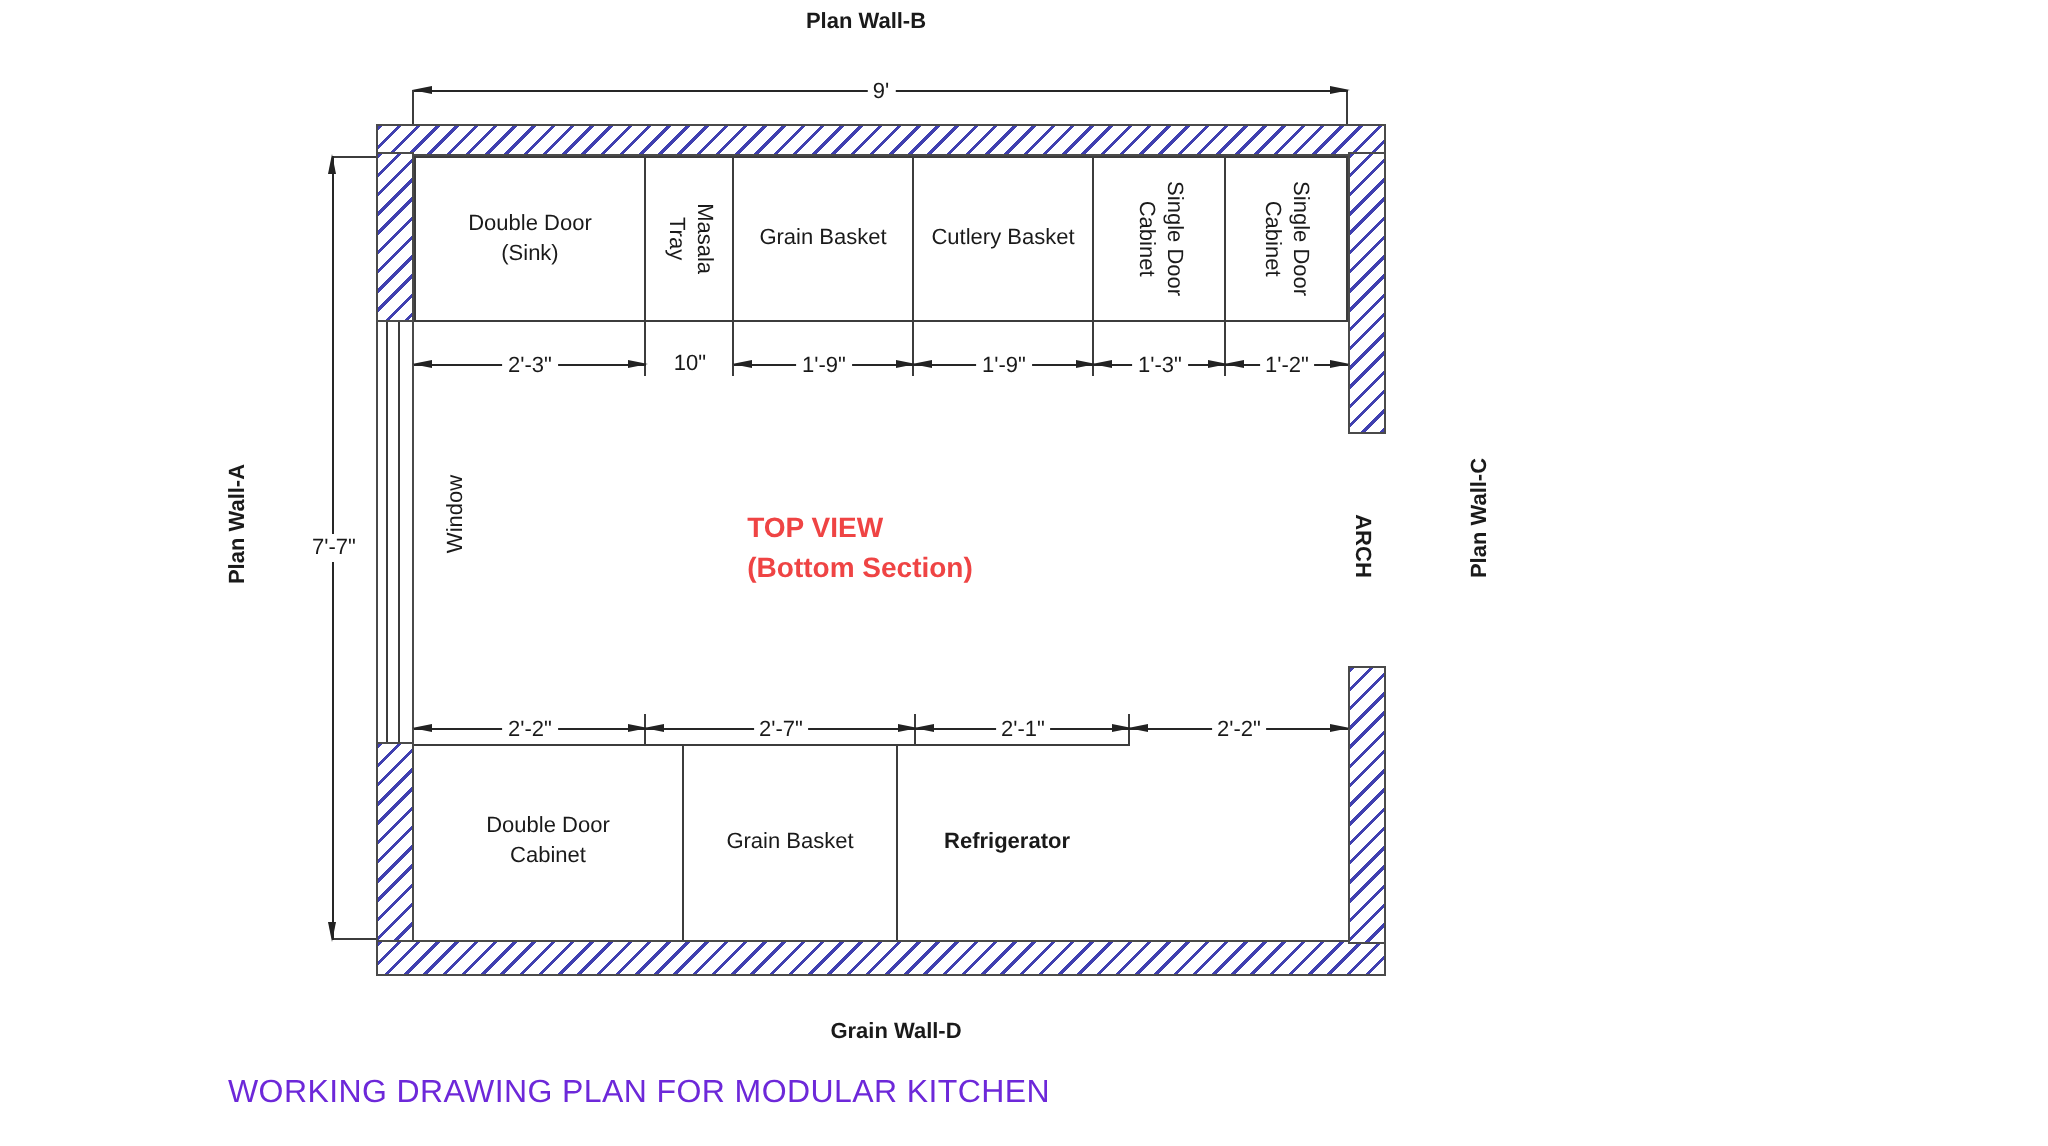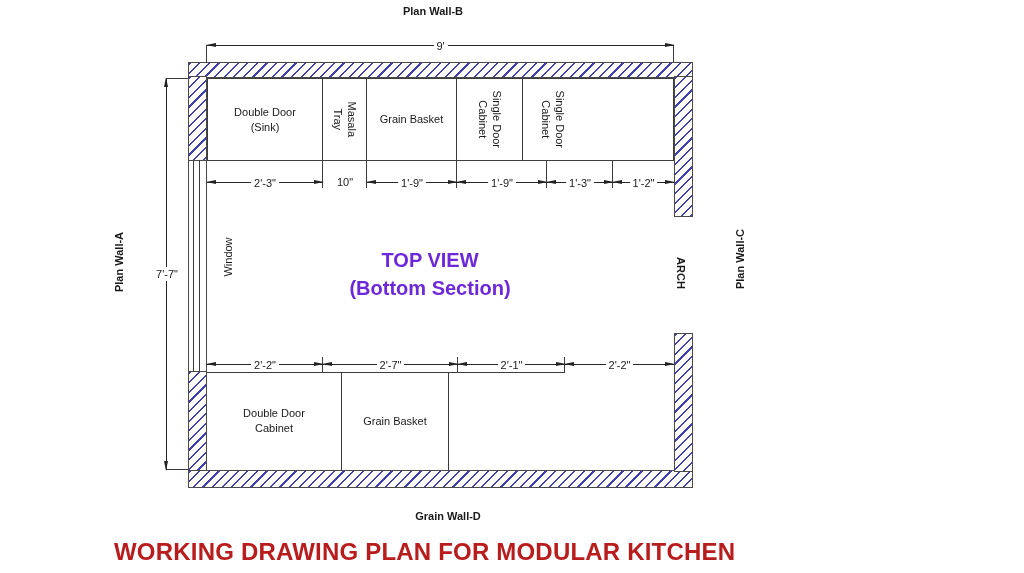--- a/index.html
+++ b/index.html
@@ -26,22 +26,22 @@
         justify-content:center;text-align:center;font-size:11px;line-height:1.35;white-space:pre-line;}
   .cell.last{border-right:none;}
   .vtext{transform:rotate(90deg);white-space:pre-line;line-height:1.3;}
   .rlab{position:absolute;font-size:11px;font-weight:bold;white-space:pre;}
   .center{transform:translate(-50%,-50%);}
   .rot-ccw{transform:translate(-50%,-50%) rotate(-90deg);}
   .rot-cw{transform:translate(-50%,-50%) rotate(90deg);}
   .window{position:absolute;box-sizing:border-box;background:#fff;border:1px solid #4a4a4a;}
   .bold{font-weight:bold;}
   #view-title{position:absolute;left:430px;top:274px;transform:translate(-50%,-50%);
-        font-size:20px;font-weight:bold;text-align:center;white-space:pre-line;line-height:1.4;color:#6d28d9;}
-  #sheet-title{position:absolute;left:114px;top:538px;font-size:24px;font-weight:bold;color:#b91c1c;letter-spacing:0.2px;}
+        font-size:14px;font-weight:bold;text-align:left;white-space:pre-line;line-height:1.4;color:#ef4444;}
+  #sheet-title{position:absolute;left:114px;top:538px;font-size:16px;font-weight:normal;color:#6d28d9;letter-spacing:0.2px;}
   #gray-strip{position:absolute;left:951px;top:0;width:73px;height:573px;background:#e4e4e4;}
   #page-edge{position:absolute;left:932px;top:385px;width:2px;height:188px;background:#8f8f8f;}
 </style>
 </head>
 <body>
 
 <div id="stage">
 
   <div class="rlab abs center" style="left:433px;top:11px;">Plan Wall-B</div>
   <div class="rlab abs rot-ccw" style="left:119px;top:262px;">Plan Wall-A</div>
@@ -77,20 +77,21 @@
   </div>
   <div class="rlab abs rot-ccw" style="left:228px;top:257px;font-weight:normal;">Window</div>
 
   <div class="rlab abs rot-cw" style="left:681px;top:273px;">ARCH</div>
 
   <div class="row" style="left:207px;top:78px;width:467px;height:83px;border:1px solid #3c3c3c;">
     <div class="cell" style="width:115px;">Double Door
 (Sink)</div>
     <div class="cell" style="width:44px;"><span class="vtext">Masala Tray</span></div>
     <div class="cell" style="width:90px;">Grain Basket</div>
+    <div class="cell" style="width:90px;">Cutlery Basket</div>
     <div class="cell" style="width:66px;"><span class="vtext">Single Door
 Cabinet</span></div>
     <div class="cell last" style="width:60px;"><span class="vtext">Single Door
 Cabinet</span></div>
   </div>
 
   <div class="line" style="left:322px;top:161px;width:1px;height:27px;"></div>
   <div class="line" style="left:366px;top:161px;width:1px;height:27px;"></div>
   <div class="line" style="left:456px;top:161px;width:1px;height:27px;"></div>
   <div class="line" style="left:546px;top:161px;width:1px;height:27px;"></div>
@@ -151,20 +152,21 @@
     <span class="arr l"></span>
       <span class="arr r"></span>
     <span class="dlab">2'-2"</span>
   </div>
 
   <div class="line" style="left:207px;top:372px;width:358px;height:1px;"></div>
   <div class="row" style="left:207px;top:372px;width:467px;height:98px;">
     <div class="cell" style="width:135px;">Double Door
 Cabinet</div>
     <div class="cell" style="width:107px;">Grain Basket</div>
+    <div class="cell last bold" style="width:109px;">Refrigerator</div>
   </div>
 
   <div id="sheet-title">WORKING DRAWING PLAN FOR MODULAR KITCHEN</div>
 
   <div id="page-edge"></div>
   <div id="gray-strip"></div>
 
 </div>
 
 </body></html>

